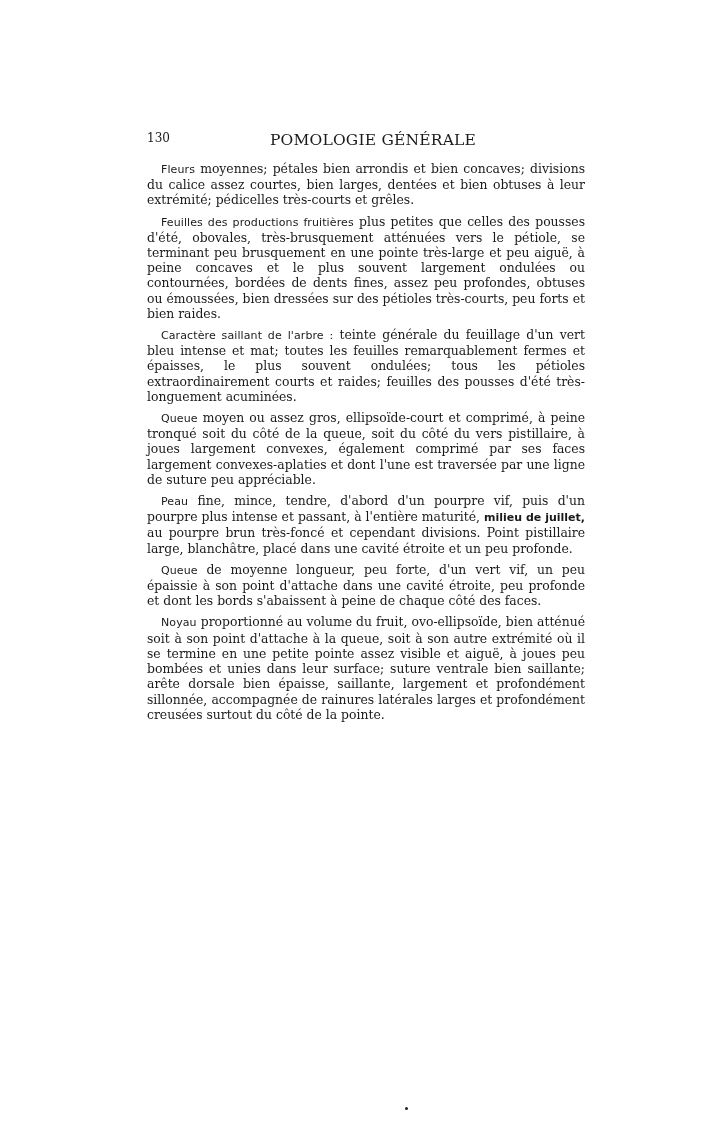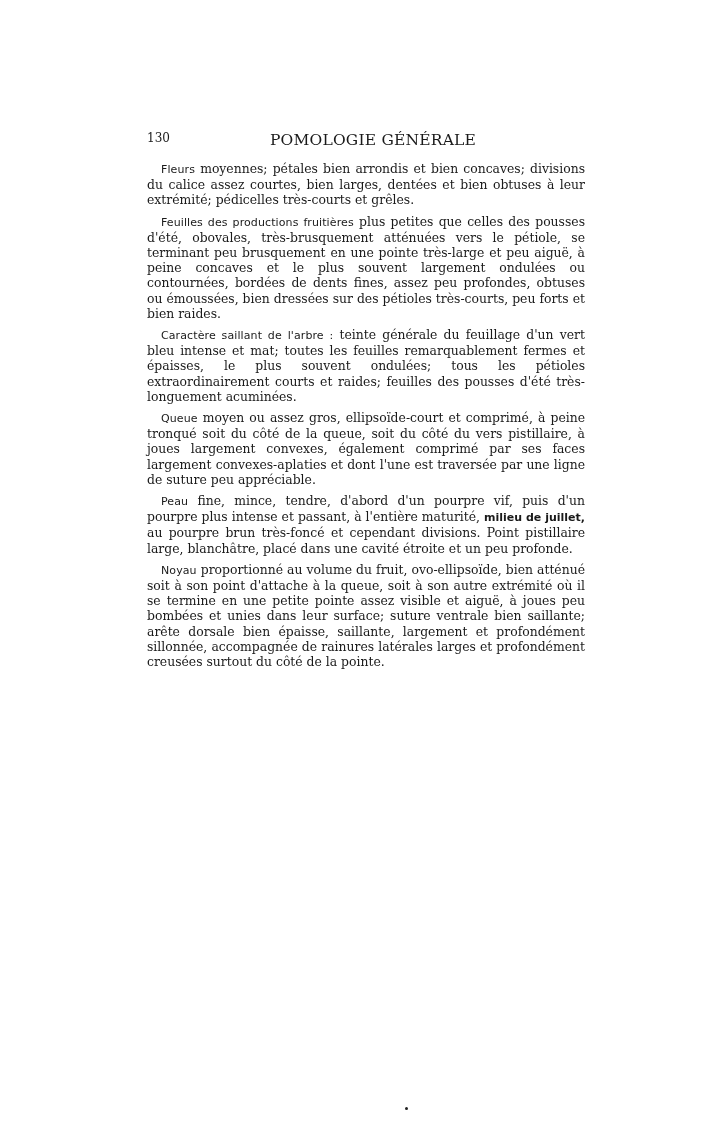--- a/index.html
+++ b/index.html
@@ -24,16 +24,17 @@
   <span class="page-num">130</span>
   <div class="running-title">POMOLOGIE GÉNÉRALE</div>
 </div>
 
 <div class="body">
   <p class="para"><span class="lead">Fleurs</span><span> moyennes; pétales bien arrondis et bien concaves; divisions du calice assez courtes, bien larges, dentées et bien obtuses à leur extrémité; pédicelles très-courts et grêles.</span></p>
   <p class="para"><span class="lead">Feuilles des productions fruitières</span><span> plus petites que celles des pousses d'été, obovales, très-brusquement atténuées vers le pétiole, se terminant peu brusquement en une pointe très-large et peu aiguë, à peine concaves et le plus souvent largement ondulées ou contournées, bordées de dents fines, assez peu profondes, obtuses ou émoussées, bien dressées sur des pétioles très-courts, peu forts et bien raides.</span></p>
   <p class="para"><span class="lead">Caractère saillant de l'arbre :</span><span> teinte générale du feuillage d'un vert bleu intense et mat; toutes les feuilles remarquablement fermes et épaisses, le plus souvent ondulées; tous les pétioles extraordinairement courts et raides; feuilles des pousses d'été très-longuement acuminées.</span></p>
   <p class="para"><span class="lead">Queue</span><span> moyen ou assez gros, ellipsoïde-court et comprimé, à peine tronqué soit du côté de la queue, soit du côté du vers pistillaire, à joues largement convexes, également comprimé par ses faces largement convexes-aplaties et dont l'une est traversée par une ligne de suture peu appréciable.</span></p>
   <p class="para"><span class="lead">Peau</span><span> fine, mince, tendre, d'abord d'un pourpre vif, puis d'un pourpre plus intense et passant, à l'entière maturité, </span><span class="inline-bold">milieu de juillet,</span><span> au pourpre brun très-foncé et cependant divisions. Point pistillaire large, blanchâtre, placé dans une cavité étroite et un peu profonde.</span></p>
+  <p class="para"><span class="lead">Queue</span><span> de moyenne longueur, peu forte, d'un vert vif, un peu épaissie à son point d'attache dans une cavité étroite, peu profonde et dont les bords s'abaissent à peine de chaque côté des faces.</span></p>
   <p class="para"><span class="lead">Noyau</span><span> proportionné au volume du fruit, ovo-ellipsoïde, bien atténué soit à son point d'attache à la queue, soit à son autre extrémité où il se termine en une petite pointe assez visible et aiguë, à joues peu bombées et unies dans leur surface; suture ventrale bien saillante; arête dorsale bien épaisse, saillante, largement et profondément sillonnée, accompagnée de rainures latérales larges et profondément creusées surtout du côté de la pointe.</span></p>
 </div>
 
 <div class="dot"></div>
 
 </body></html>

